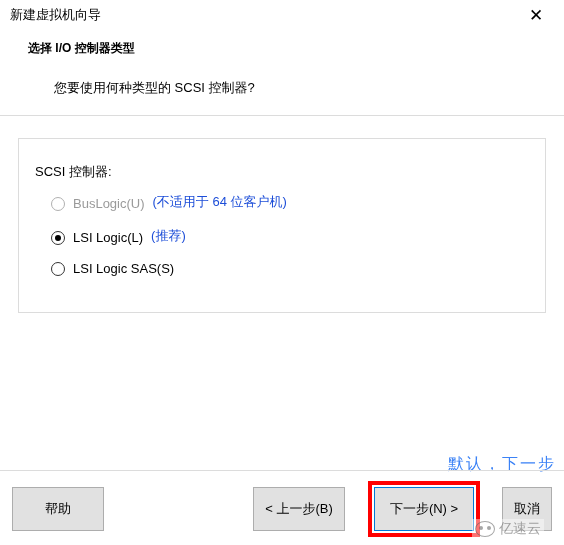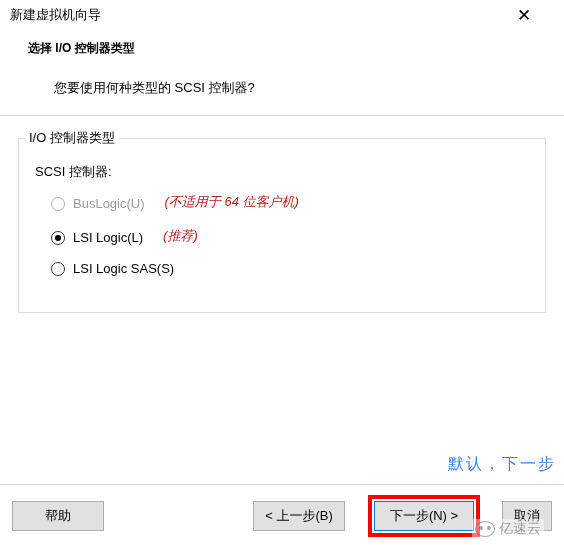--- a/index.html
+++ b/index.html
@@ -12,21 +12,21 @@
     width: 564px;
     height: 545px;
     overflow: hidden;
     position: relative;
   }
   .titlebar {
     display: flex;
     align-items: center;
     justify-content: space-between;
     height: 30px;
-    padding: 0 20px 0 10px;
+    padding: 0 8px 0 10px;
     background: #ffffff;
   }
   .titlebar .title { font-size: 13px; }
   .close-btn {
     width: 40px;
     height: 28px;
     display: flex;
     align-items: center;
     justify-content: center;
     font-size: 17px;
@@ -90,23 +90,21 @@
   .radio-dot {
     width: 6px;
     height: 6px;
     background: #000000;
     border-radius: 50%;
   }
   .radio-label { font-size: 13px; }
   .radio-label.disabled { color: #9a9a9a; }
   .radio-hint {
     font-size: 13px;
-    margin-left: 12px;
-    color: #b91c1c;
-    font-style: italic;
+    color: #1d4ed8;
   }
   .annotation {
     position: absolute;
     right: 8px;
     bottom: 70px;
     color: #3b82f6;
     font-size: 16px;
     font-weight: 400;
     letter-spacing: 2px;
   }
@@ -114,21 +112,21 @@
     position: absolute;
     bottom: 8px;
     left: 0;
     right: 0;
     border-top: 1px solid #dcdcdc;
     padding: 10px 12px 0 12px;
     display: flex;
     align-items: center;
   }
   .btn {
-    height: 30px;
+    height: 44px;
     min-width: 92px;
     background: #e1e1e1;
     border: 1px solid #adadad;
     font-size: 13px;
     display: flex;
     align-items: center;
     justify-content: center;
     padding: 0 10px;
     cursor: pointer;
     font-family: inherit;
@@ -188,21 +186,20 @@
 </div>
 
 <div class="header">
   <div class="heading">选择 I/O 控制器类型</div>
   <div class="subheading">您要使用何种类型的 SCSI 控制器?</div>
 </div>
 <div class="divider"></div>
 
 <div class="content">
   <div class="groupbox">
-    <div class="groupbox-legend">I/O 控制器类型</div>
 
     <div class="subsection-label">SCSI 控制器:</div>
 
     <div class="radio-row">
       <span class="radio-circle disabled"></span>
       <span class="radio-label disabled">BusLogic(U)</span>
       <span class="radio-hint">(不适用于 64 位客户机)</span>
     </div>
 
     <div class="radio-row">

